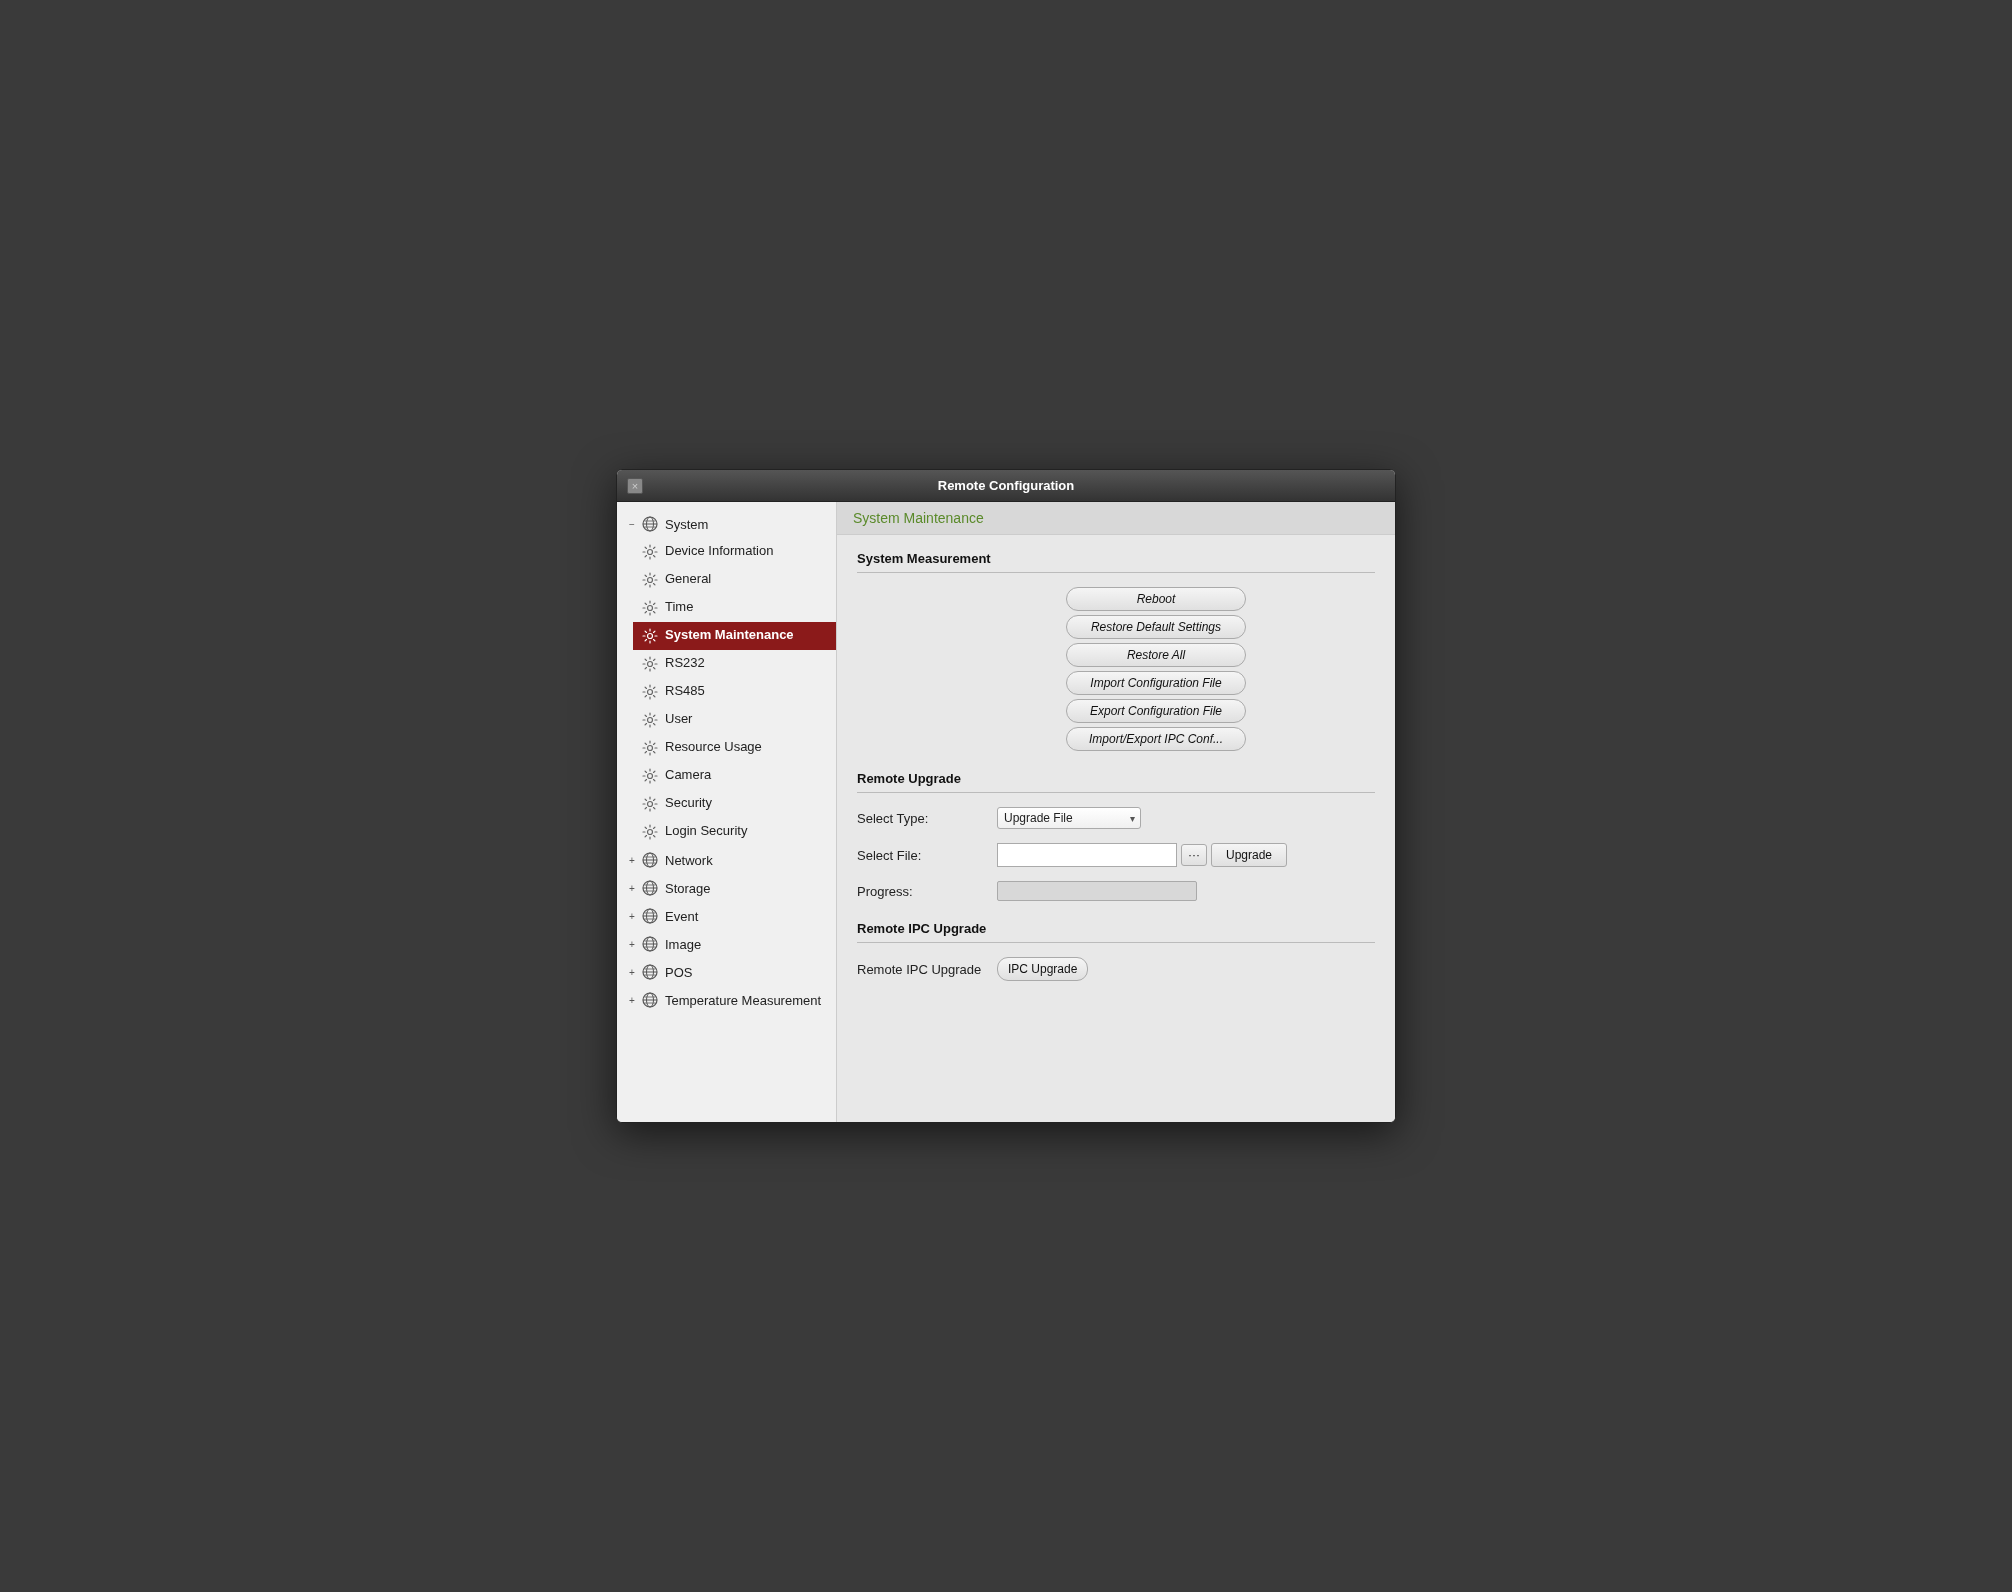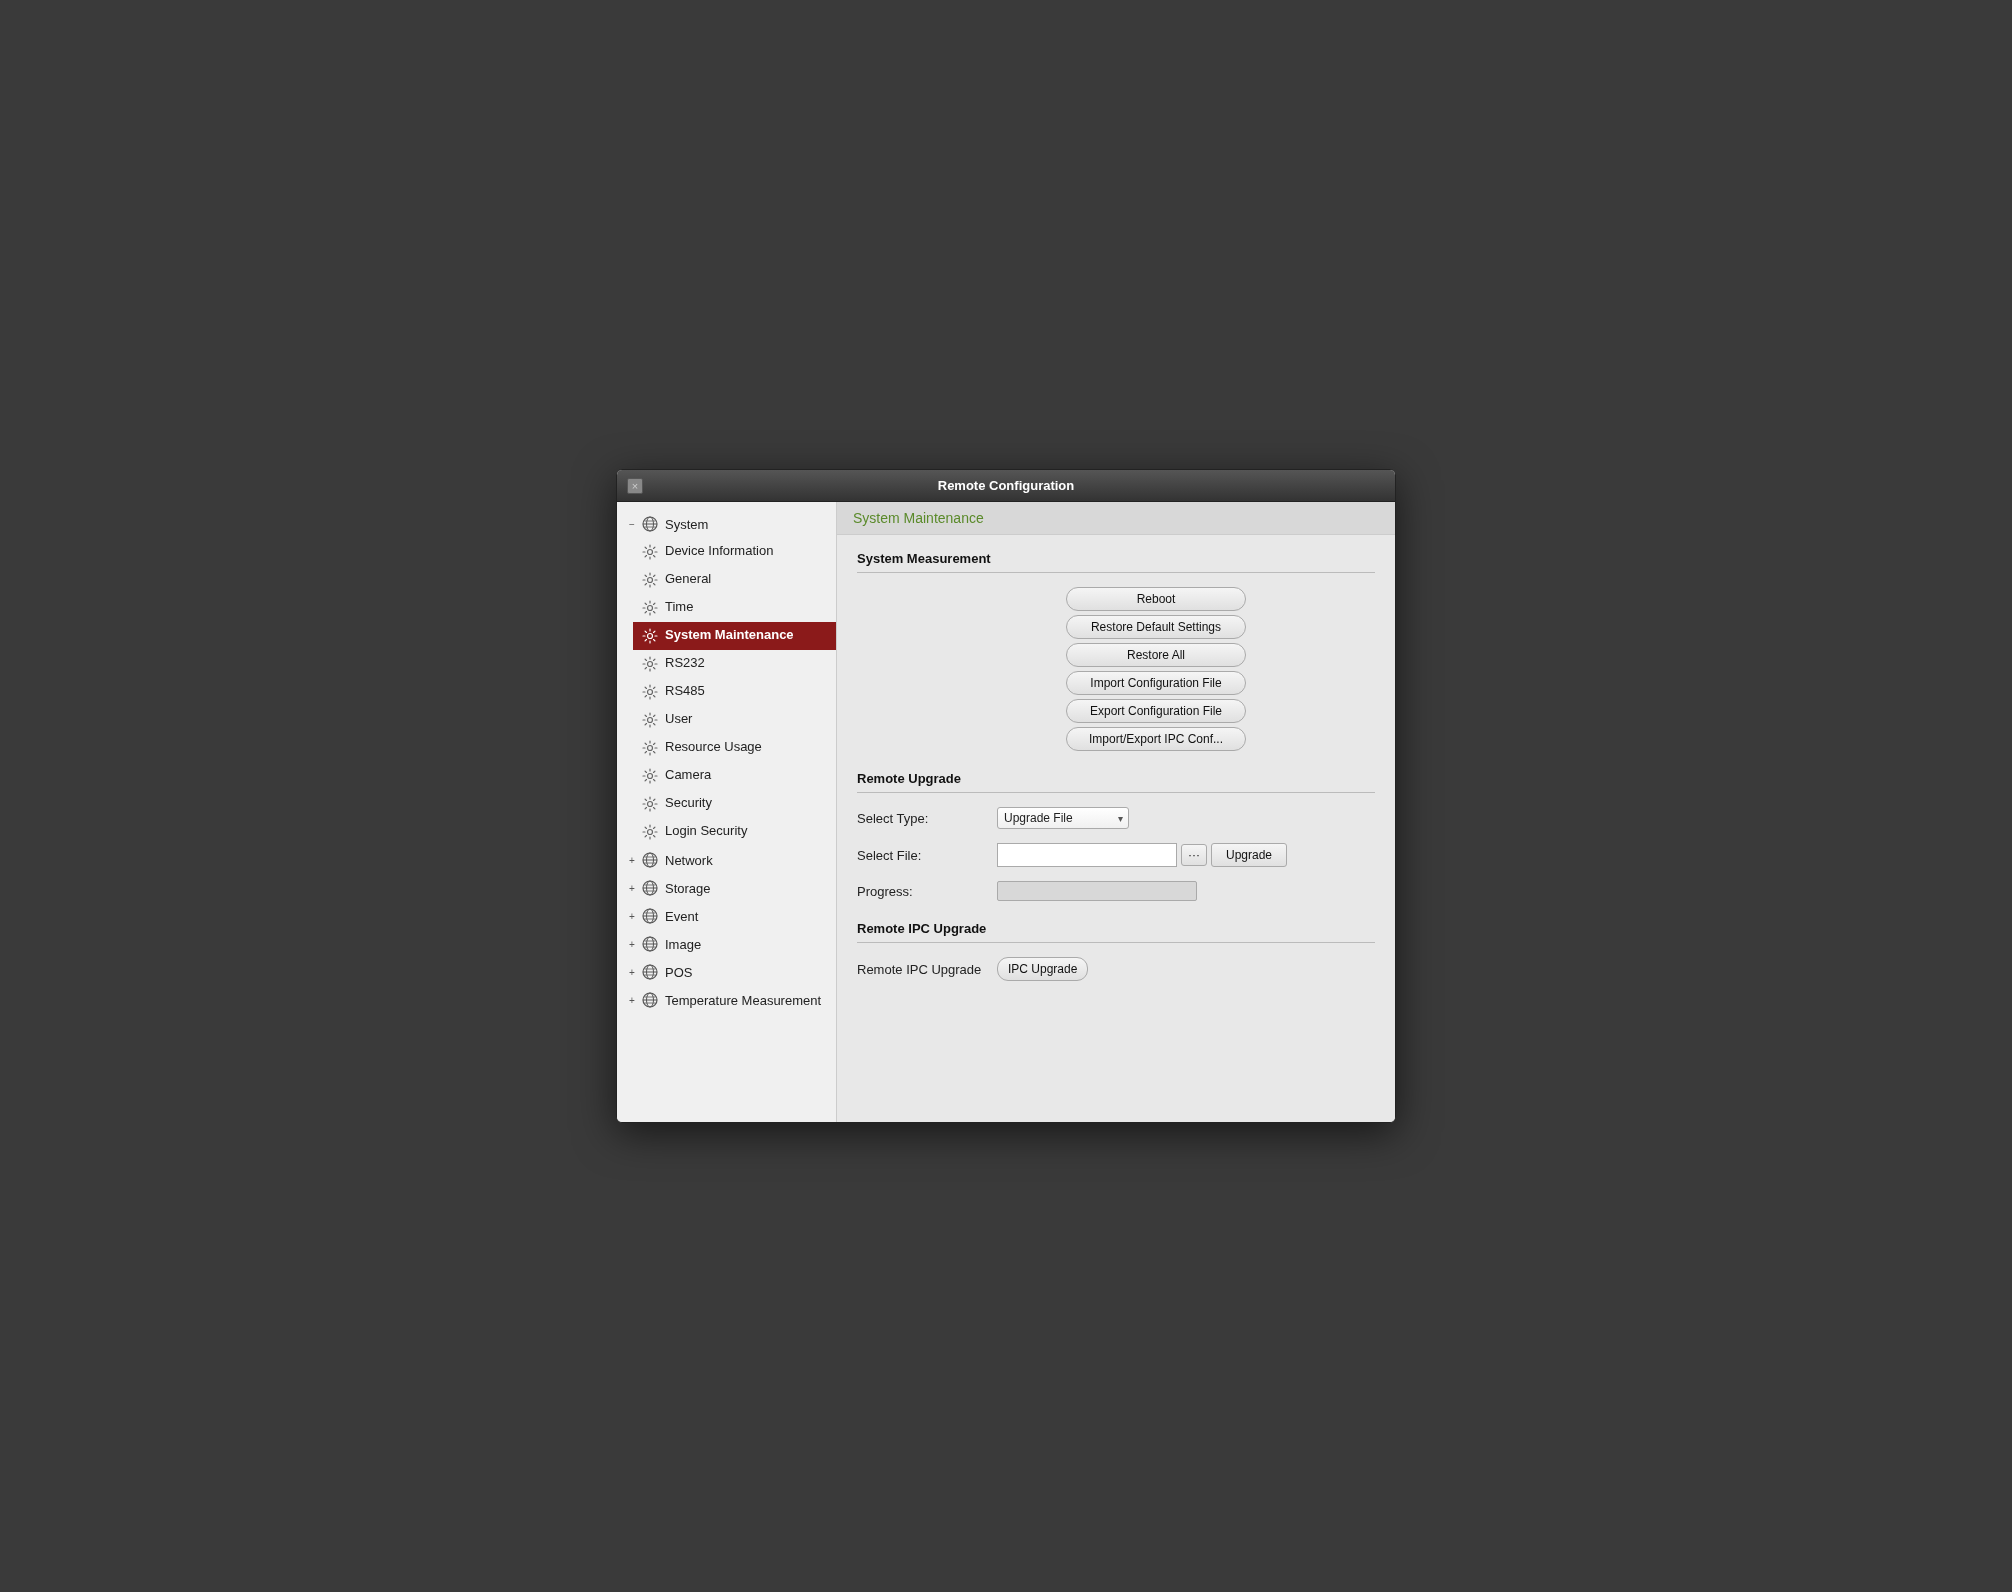--- a/index.html
+++ b/index.html
@@ -172,20 +172,21 @@
     .btn {
       background: linear-gradient(to bottom, #f5f5f5, #e0e0e0);
       border: 1px solid #aaa;
       border-radius: 12px;
       padding: 4px 4px;
       font-size: 12px;
       cursor: pointer;
       min-width: 180px;
       text-align: center;
       color: #111;
+      font-style: italic;
     }
     .form-row {
       display: flex;
       align-items: center;
       margin-bottom: 14px;
     }
     .form-label {
       width: 130px;
       margin-right: 10px;
       font-size: 13px;
@@ -200,21 +201,21 @@
     }
     select.form-select {
       background: linear-gradient(to bottom, #fff, #f0f0f0);
       border: 1px solid #aaa;
       border-radius: 3px;
       padding: 3px 20px 3px 6px;
       font-size: 12px;
       color: #222;
       appearance: none;
       -webkit-appearance: none;
-      width: 132px;
+      width: 144px;
     }
     .select-wrapper {
       position: relative;
       display: inline-block;
     }
     .select-wrapper::after {
       content: "▾";
       position: absolute;
       right: 6px;
       top: 50%;

